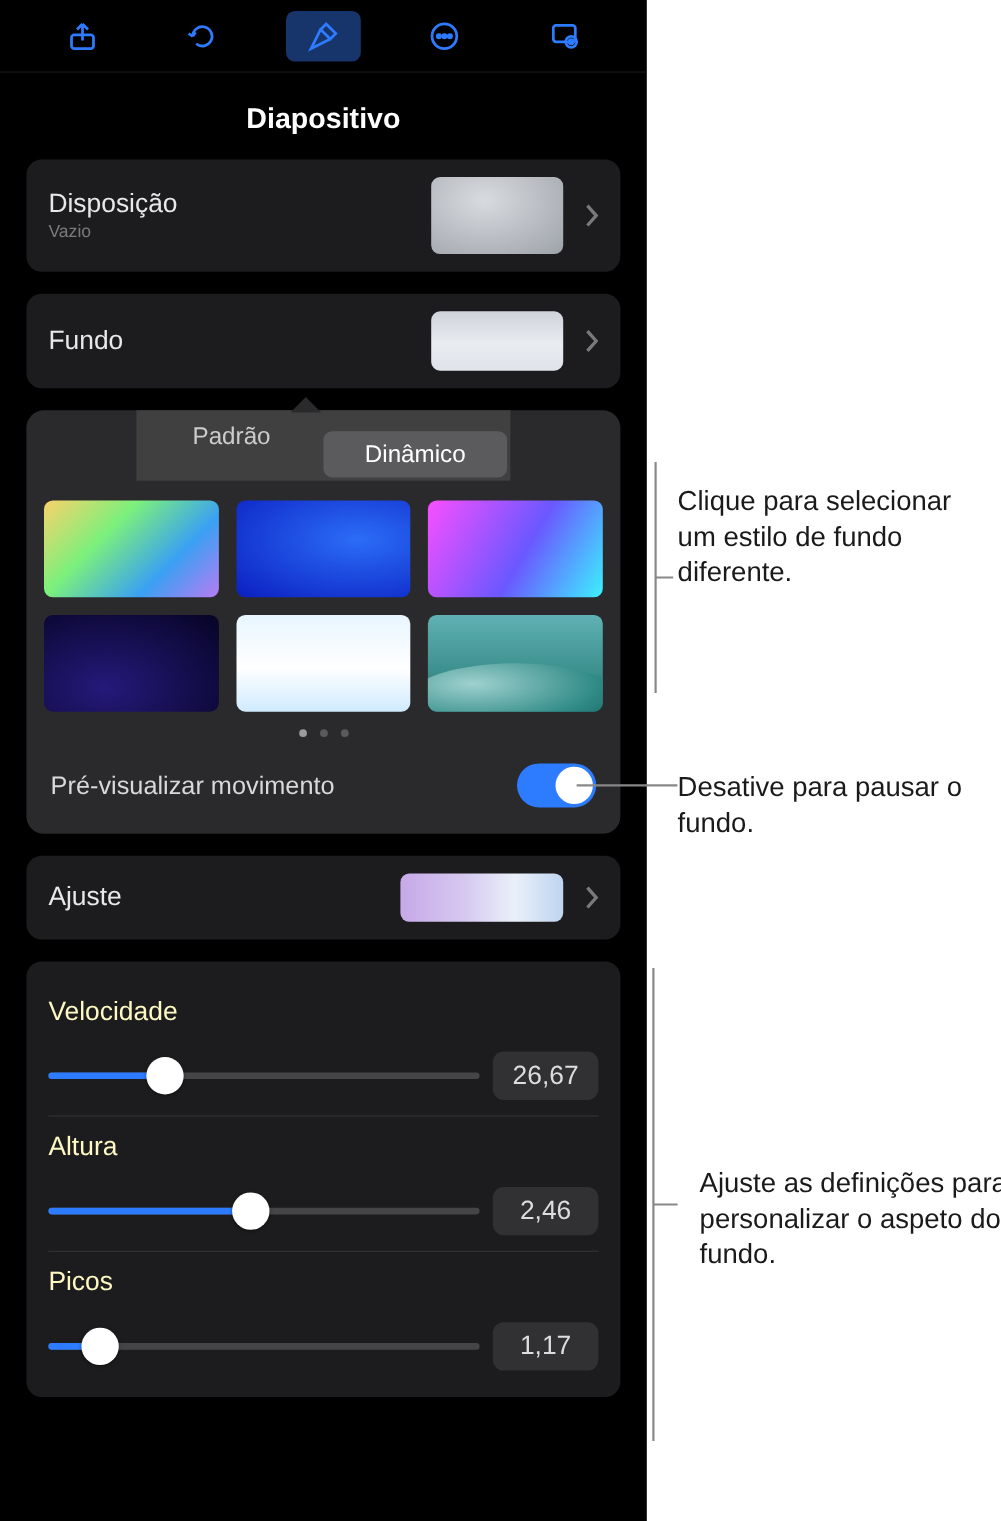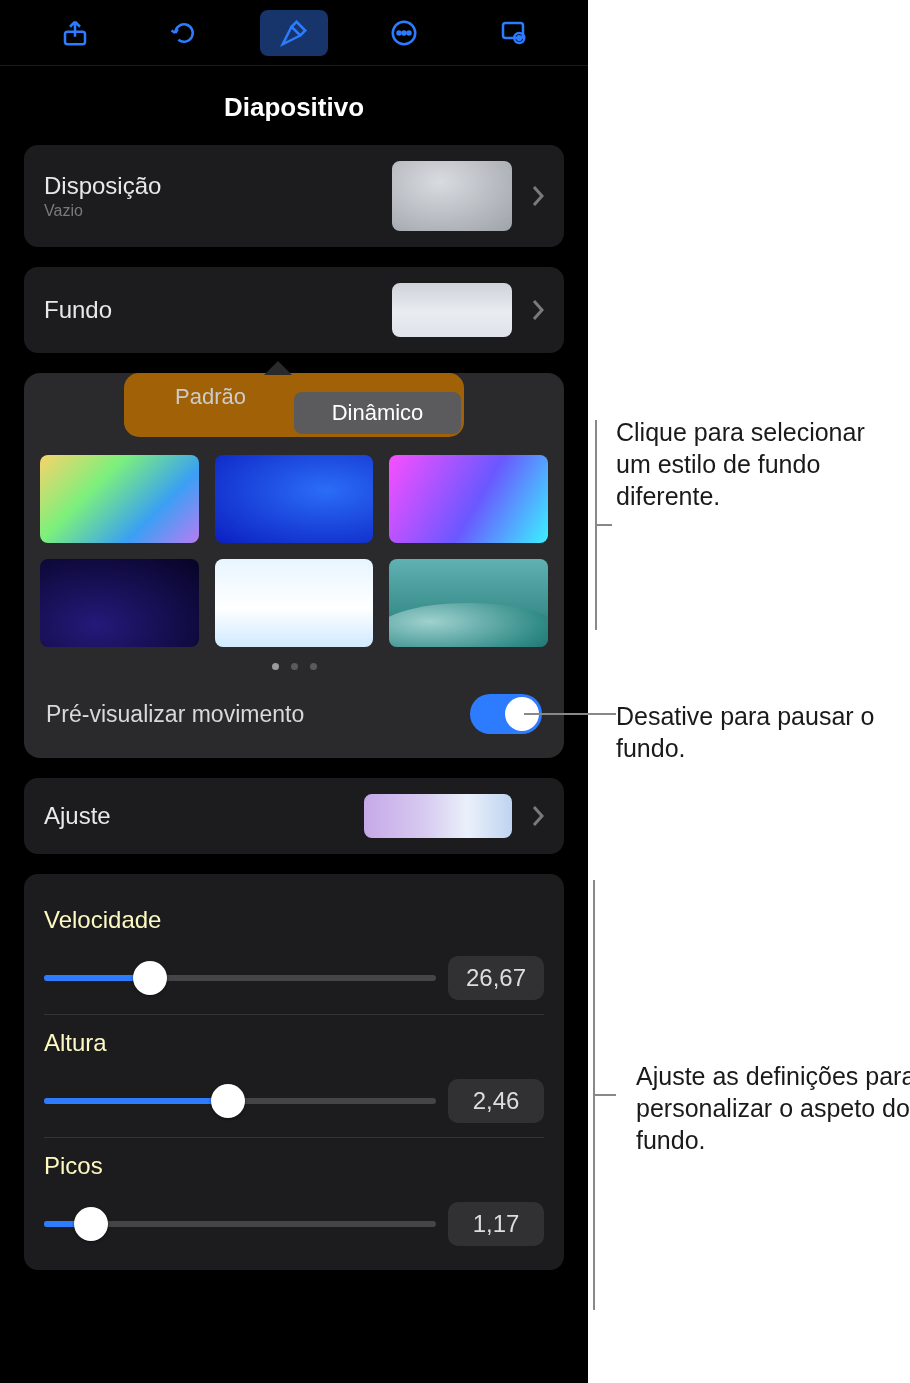--- a/index.html
+++ b/index.html
@@ -81,21 +81,21 @@
     position: relative;
   }
   .popover-arrow {
     position:absolute; top:-12px; left:240px;
     width:0;height:0;
     border-left:14px solid transparent;
     border-right:14px solid transparent;
     border-bottom:14px solid #2a2a2c;
   }
   .seg {
-    display:flex; background:#a16207; border-radius:15px;
+    display:flex; background:#404040; border-radius:0;
     padding:3px; margin:20px auto 18px; width: 340px;
   }
   .seg-btn {
     flex:1; text-align:center; font-size:22px; color:#ccc;
     padding:8px 0; border-radius:8px;
   }
   .seg-btn.active { background:#5b5b5e; color:#fff;margin-top:16px; }
 
   .grid {
     display:grid; grid-template-columns:repeat(3,1fr);
@@ -304,21 +304,21 @@
           <div class="fill" style="width:12%"></div>
           <div class="handle" style="left:12%"></div>
         </div>
         <div class="val-box">1,17</div>
       </div>
     </div>
   </div>
 
 </div>
 
-<div class="callout" style="left:616px; top:416px; width:280px">
+<div class="callout" style="left:616px; top:440px; width:280px">
   <span>Clique para selecionar um estilo de fundo diferente.</span>
 </div>
 <svg style="position:absolute;left:546px;top:420px" width="70" height="230">
   <path d="M50 0 v210 M50 105 h16" stroke="#888" stroke-width="2" fill="none"></path>
 </svg>
 
 <div class="callout" style="left:616px; top:700px; width:280px">
   <span>Desative para pausar o fundo.</span>
 </div>
 <svg style="position:absolute;left:524px;top:712px" width="92" height="4">

